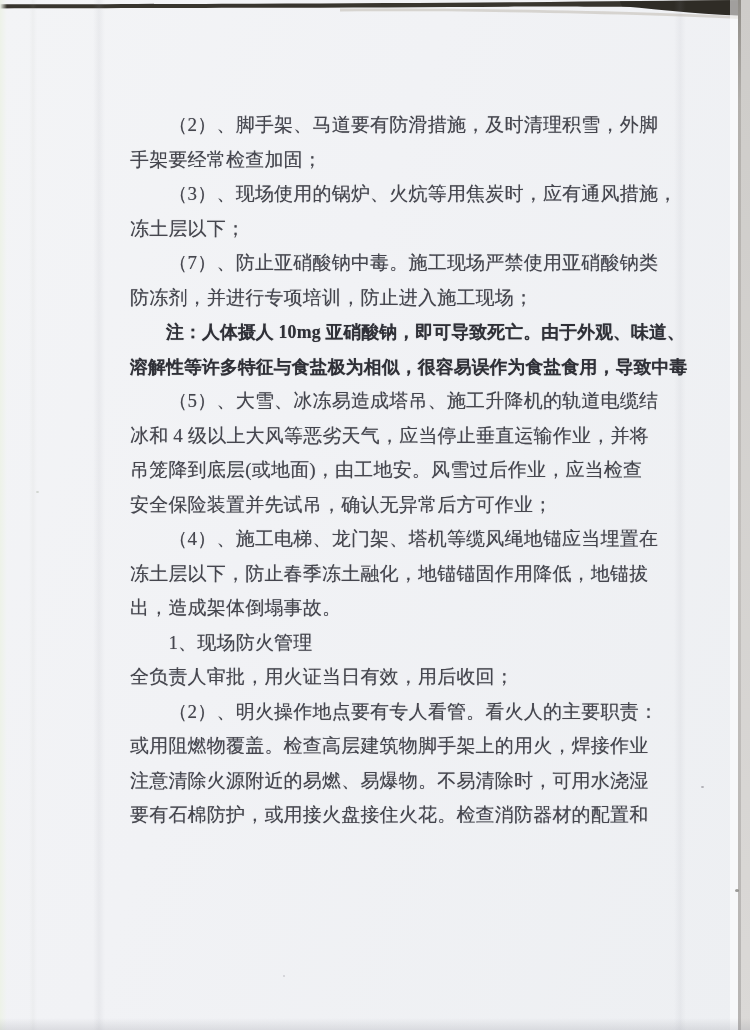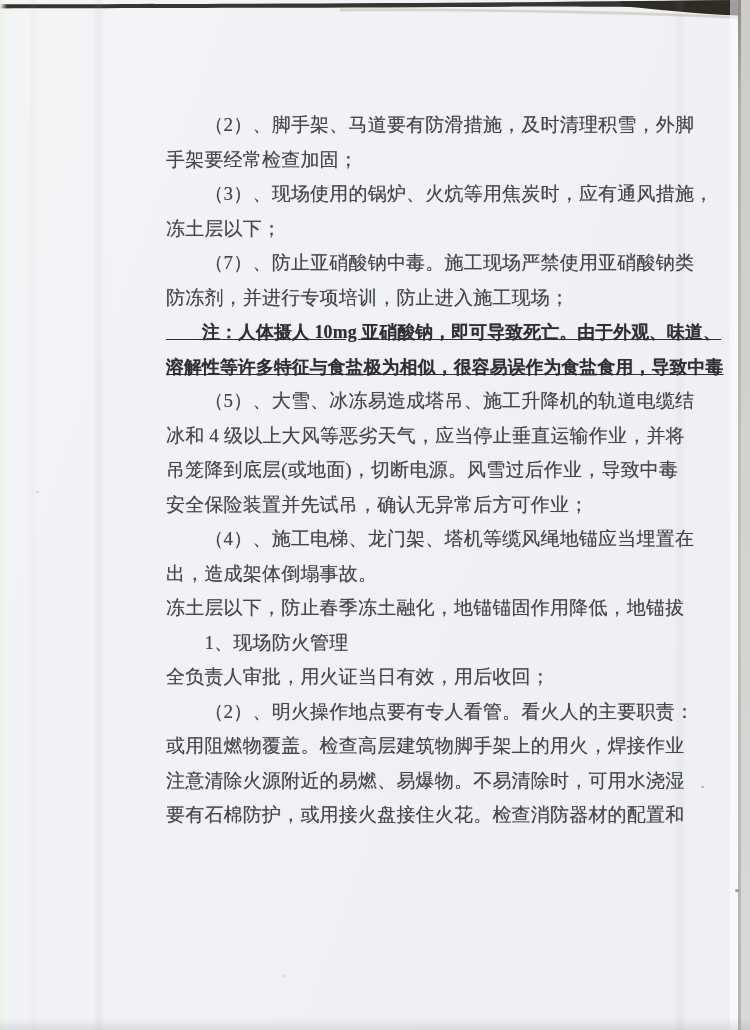--- a/index.html
+++ b/index.html
@@ -47,36 +47,35 @@
   
   .speck { position: absolute; border-radius: 50%; }
   .speck-1 { left: 562px; top: 815px; width: 4px; height: 3px; background: #8e8d94; opacity: .75; }
   .speck-2 { left: 701px; top: 786px; width: 3px; height: 2px; background: #94939a; opacity: .7; }
   .speck-3 { left: 735px; top: 889px; width: 4px; height: 3px; background: #84837f; opacity: .8; }
   .speck-4 { left: 283px; top: 975px; width: 2px; height: 2px; background: #b4b4bc; opacity: .6; }
   .speck-5 { left: 36px;  top: 491px; width: 3px; height: 2px; background: #bcc1b8; opacity: .6; }
   .speck-6 { left: 553px; top: 116px; width: 2px; height: 2px; background: #b9b9c1; opacity: .5; }
   
   .text {
-    position: absolute; left: 130px; top: 108px; width: 545px; margin-left: 36px;
+    position: absolute; left: 130px; top: 108px; width: 545px;
   }
   .line {
     font-size: 19px;
     line-height: 34.5px;
     white-space: nowrap;
     color: #45464e;
     letter-spacing: 0.2px;
     text-shadow: 0 0 0.7px rgba(69,70,78,0.55);
   }
   .line.bold {
     font-weight: 700;
     font-size: 17.8px;
     color: #2f3037;
     text-shadow: 0 0 0.8px rgba(47,48,55,0.6);
-    text-decoration: underline;
   }
 </style>
 </head>
 <body>
 
 <div class="scan">
 
   <svg class="top-edge" width="750" height="22" viewBox="0 0 750 22" aria-hidden="true">
     <path d="M0,4.2 C150,4.1 360,3.6 520,2.2 C600,1.4 680,0.6 750,0 L750,6 C660,7.5 560,6.4 520,6.6 C360,7.6 150,8.2 0,8.4 Z" fill="#38352e"></path>
     <path d="M620,1.5 L750,0 L750,16 C712,15 668,10.5 622,6.2 Z" fill="#2f2c26"></path>
@@ -104,25 +103,25 @@
       <div class="line">　　（2）、脚手架、马道要有防滑措施，及时清理积雪，外脚</div>
       <div class="line">手架要经常检查加固；</div>
       <div class="line">　　（3）、现场使用的锅炉、火炕等用焦炭时，应有通风措施，</div>
       <div class="line">冻土层以下；</div>
       <div class="line">　　（7）、防止亚硝酸钠中毒。施工现场严禁使用亚硝酸钠类</div>
       <div class="line">防冻剂，并进行专项培训，防止进入施工现场；</div>
       <div class="line bold">　　注：人体摄人 10mg 亚硝酸钠，即可导致死亡。由于外观、味道、</div>
       <div class="line bold">溶解性等许多特征与食盐极为相似，很容易误作为食盐食用，导致中毒</div>
       <div class="line">　　（5）、大雪、冰冻易造成塔吊、施工升降机的轨道电缆结</div>
       <div class="line">冰和 4 级以上大风等恶劣天气，应当停止垂直运输作业，并将</div>
-      <div class="line">吊笼降到底层(或地面)，切断电源。风雪过后作业，导致中毒</div>
+      <div class="line">吊笼降到底层(或地面)，由工地安。风雪过后作业，应当检查</div>
       <div class="line">安全保险装置并先试吊，确认无异常后方可作业；</div>
       <div class="line">　　（4）、施工电梯、龙门架、塔机等缆风绳地锚应当埋置在</div>
+      <div class="line">冻土层以下，防止春季冻土融化，地锚锚固作用降低，地锚拔</div>
       <div class="line">出，造成架体倒塌事故。</div>
-      <div class="line">冻土层以下，防止春季冻土融化，地锚锚固作用降低，地锚拔</div>
       <div class="line">　　1、现场防火管理</div>
       <div class="line">全负责人审批，用火证当日有效，用后收回；</div>
       <div class="line">　　（2）、明火操作地点要有专人看管。看火人的主要职责：</div>
       <div class="line">或用阻燃物覆盖。检查高层建筑物脚手架上的用火，焊接作业</div>
       <div class="line">注意清除火源附近的易燃、易爆物。不易清除时，可用水浇湿</div>
       <div class="line">要有石棉防护，或用接火盘接住火花。检查消防器材的配置和</div>
     </div>
 </div>
 
 </body></html>

